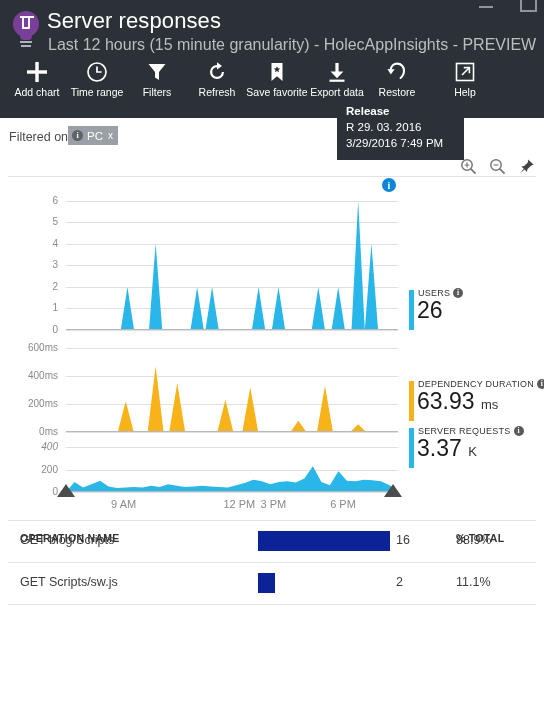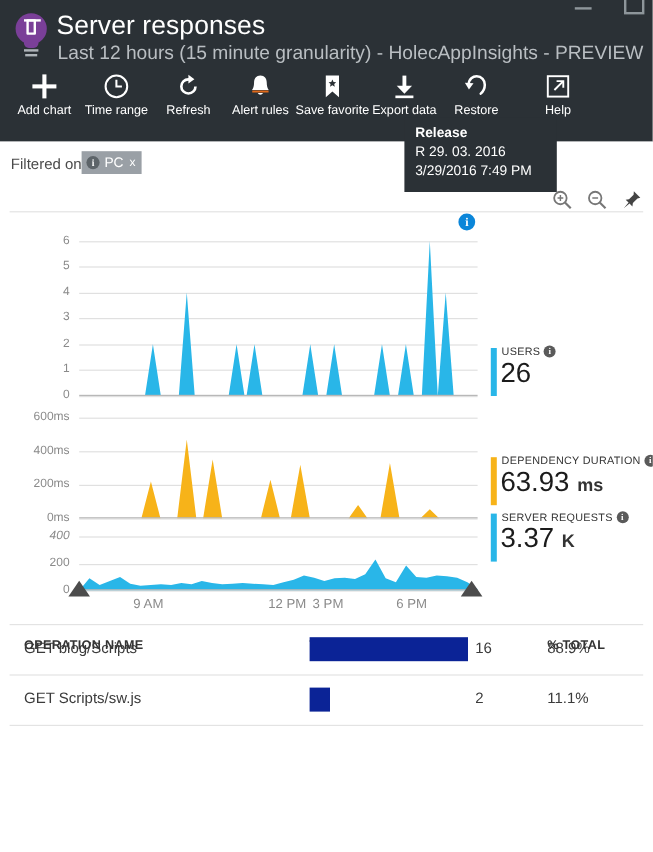--- a/index.html
+++ b/index.html
@@ -59,21 +59,21 @@
   .plot { position:absolute; }
   .gridline { position:absolute; height:1px; background:#e0e0e0; }
   .axisline { position:absolute; height:1px; background:#b8b8b8; }
   .tick { position:absolute; font-size:10px; color:#8a8a8a; text-align:right; }
   .xtick { position:absolute; font-size:11px; color:#8a8a8a; }
 
   .metric { position:absolute; cursor:default; }
   .metric .bar { position:absolute; left:0; top:2px; width:5px; }
   .metric .mname { font-size:9px; color:#333; letter-spacing:.25px; margin-left:9px; white-space:nowrap; }
   .metric .mval { font-size:23px; color:#1b1b1b; margin-left:8px; line-height:25px; font-weight:400; }
-  .metric .munit { font-size:15px; font-weight:bold; color:#333; }
+  .metric .munit { font-size:13px; font-weight:normal; color:#333; }
   .miconi { display:inline-block; width:10px; height:10px; border-radius:50%; background:#5a5a5a; color:#fff; font-size:7.5px; font-weight:bold; font-family:"Liberation Serif", serif; text-align:center; line-height:10px; vertical-align:1px; margin-left:3px; }
 
   .handle { position:absolute; width:0; height:0; border-left:9px solid transparent; border-right:9px solid transparent; border-bottom:13px solid #4c4c4c; cursor:default; }
 
   
   .tbl { position:absolute; left:8px; top:520px; width:528px; }
   .thead { position:relative; height:36px; }
   .th { position:absolute; top:12px; font-size:10.5px; color:#333; font-weight:bold; letter-spacing:.3px; }
   .sortchev { position:absolute; left:352px; top:10px; width:14px; height:10px; cursor:default; }
   .rowline { position:absolute; left:0; width:528px; height:1px; background:#e3e3e3; }
@@ -121,34 +121,32 @@
           <svg width="22" height="22" viewBox="0 0 22 22">
               <circle cx="11" cy="11" r="9" fill="none" stroke="#fff" stroke-width="1.7"></circle>
               <path d="M11 5.5 V11 H15.6" fill="none" stroke="#fff" stroke-width="1.7"></path>
             </svg>
         </div>
         <div class="lbl">Time range</div>
       </div>
       <div class="tbtn">
         <div class="ico">
           <svg width="22" height="22" viewBox="0 0 22 22">
+              <path d="M2.5 3 H19.5 L13 11 V19 L9 16.5 V11 Z" fill="#fff"></path>
+            </svg>
+        </div>
+        <div class="lbl">Filters</div>
+      </div>
+      <div class="tbtn">
+        <div class="ico">
+          <svg width="22" height="22" viewBox="0 0 22 22">
               <path d="M18 11 A7 7 0 1 1 11 4 V1.2 L16 5 L11 8.6 V6.2 A4.8 4.8 0 1 0 15.8 11 Z" fill="#fff"></path>
             </svg>
         </div>
         <div class="lbl">Refresh</div>
-      </div>
-      <div class="tbtn">
-        <div class="ico">
-          <svg width="22" height="22" viewBox="0 0 22 22">
-              <path d="M11 2 C14.4 2 16.3 4.4 16.3 8 C16.3 12.3 18 14 18 14 H4 C4 14 5.7 12.3 5.7 8 C5.7 4.4 7.6 2 11 2 Z" fill="#fff"></path>
-              <path d="M4.2 15.2 H17.8" stroke="#e06a1b" stroke-width="1.6"></path>
-              <path d="M8.8 16.6 A2.4 2.4 0 0 0 13.2 16.6" fill="#fff"></path>
-            </svg>
-        </div>
-        <div class="lbl">Alert rules</div>
       </div>
       <div class="tbtn">
         <div class="ico">
           <svg width="22" height="22" viewBox="0 0 22 22">
               <path d="M5.5 2 H16.5 V20 L11 15.2 L5.5 20 Z" fill="#fff"></path>
               <path d="M11 5.2 L11.95 7.3 L14.2 7.5 L12.5 9 L13 11.2 L11 10 L9 11.2 L9.5 9 L7.8 7.5 L10.05 7.3 Z" fill="#2b3136"></path>
             </svg>
         </div>
         <div class="lbl">Save favorite</div>
       </div>

